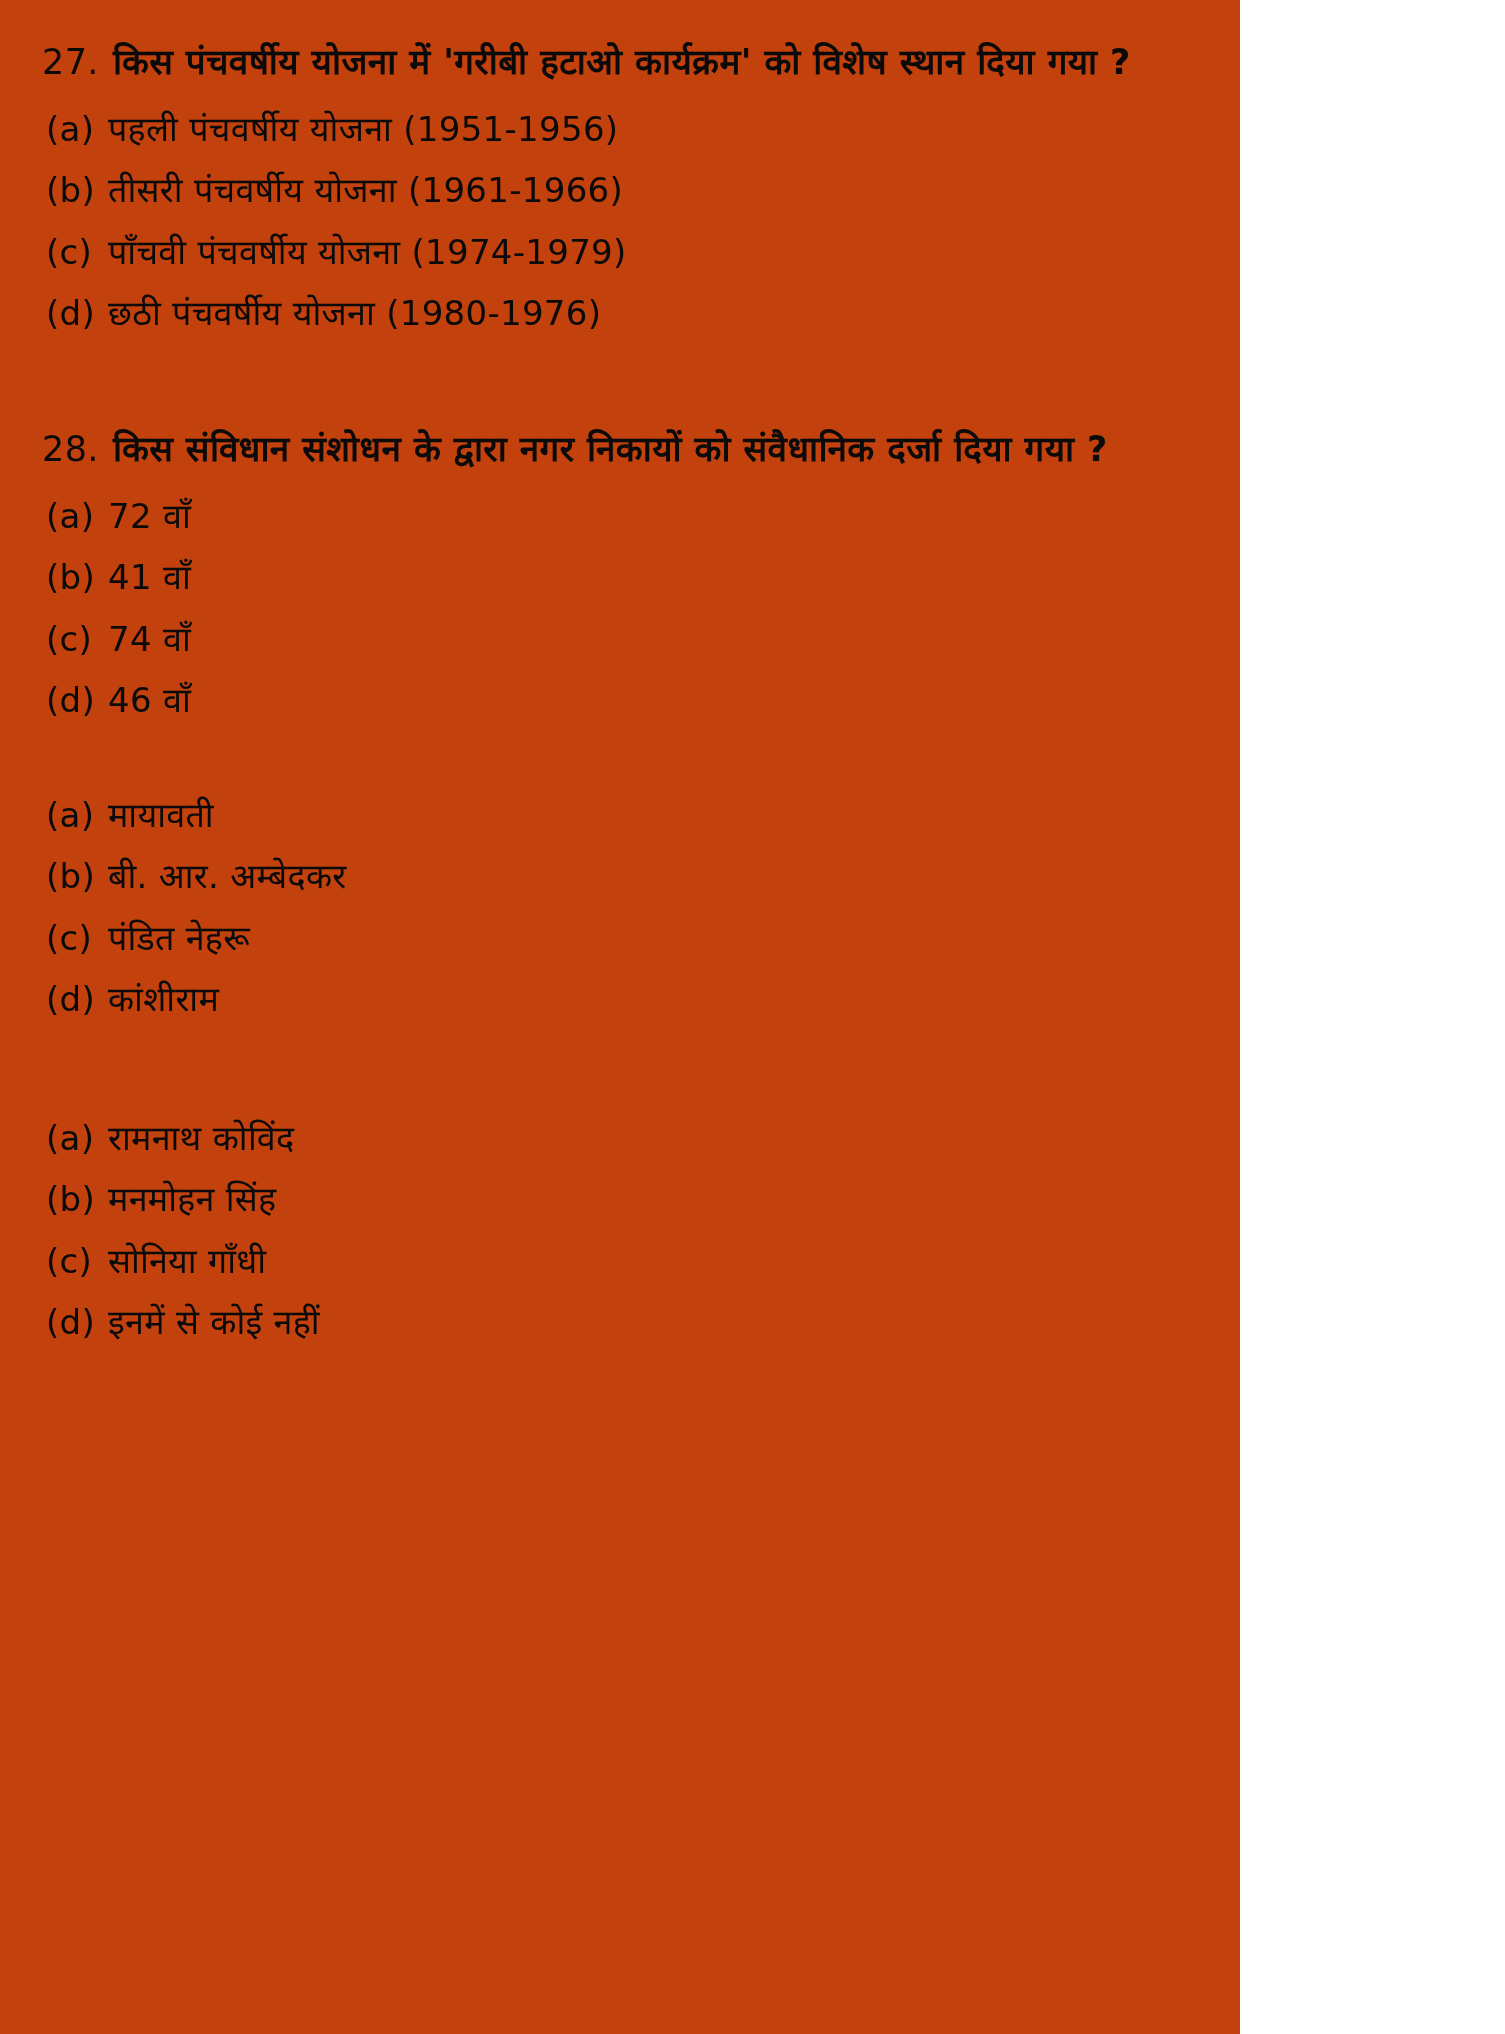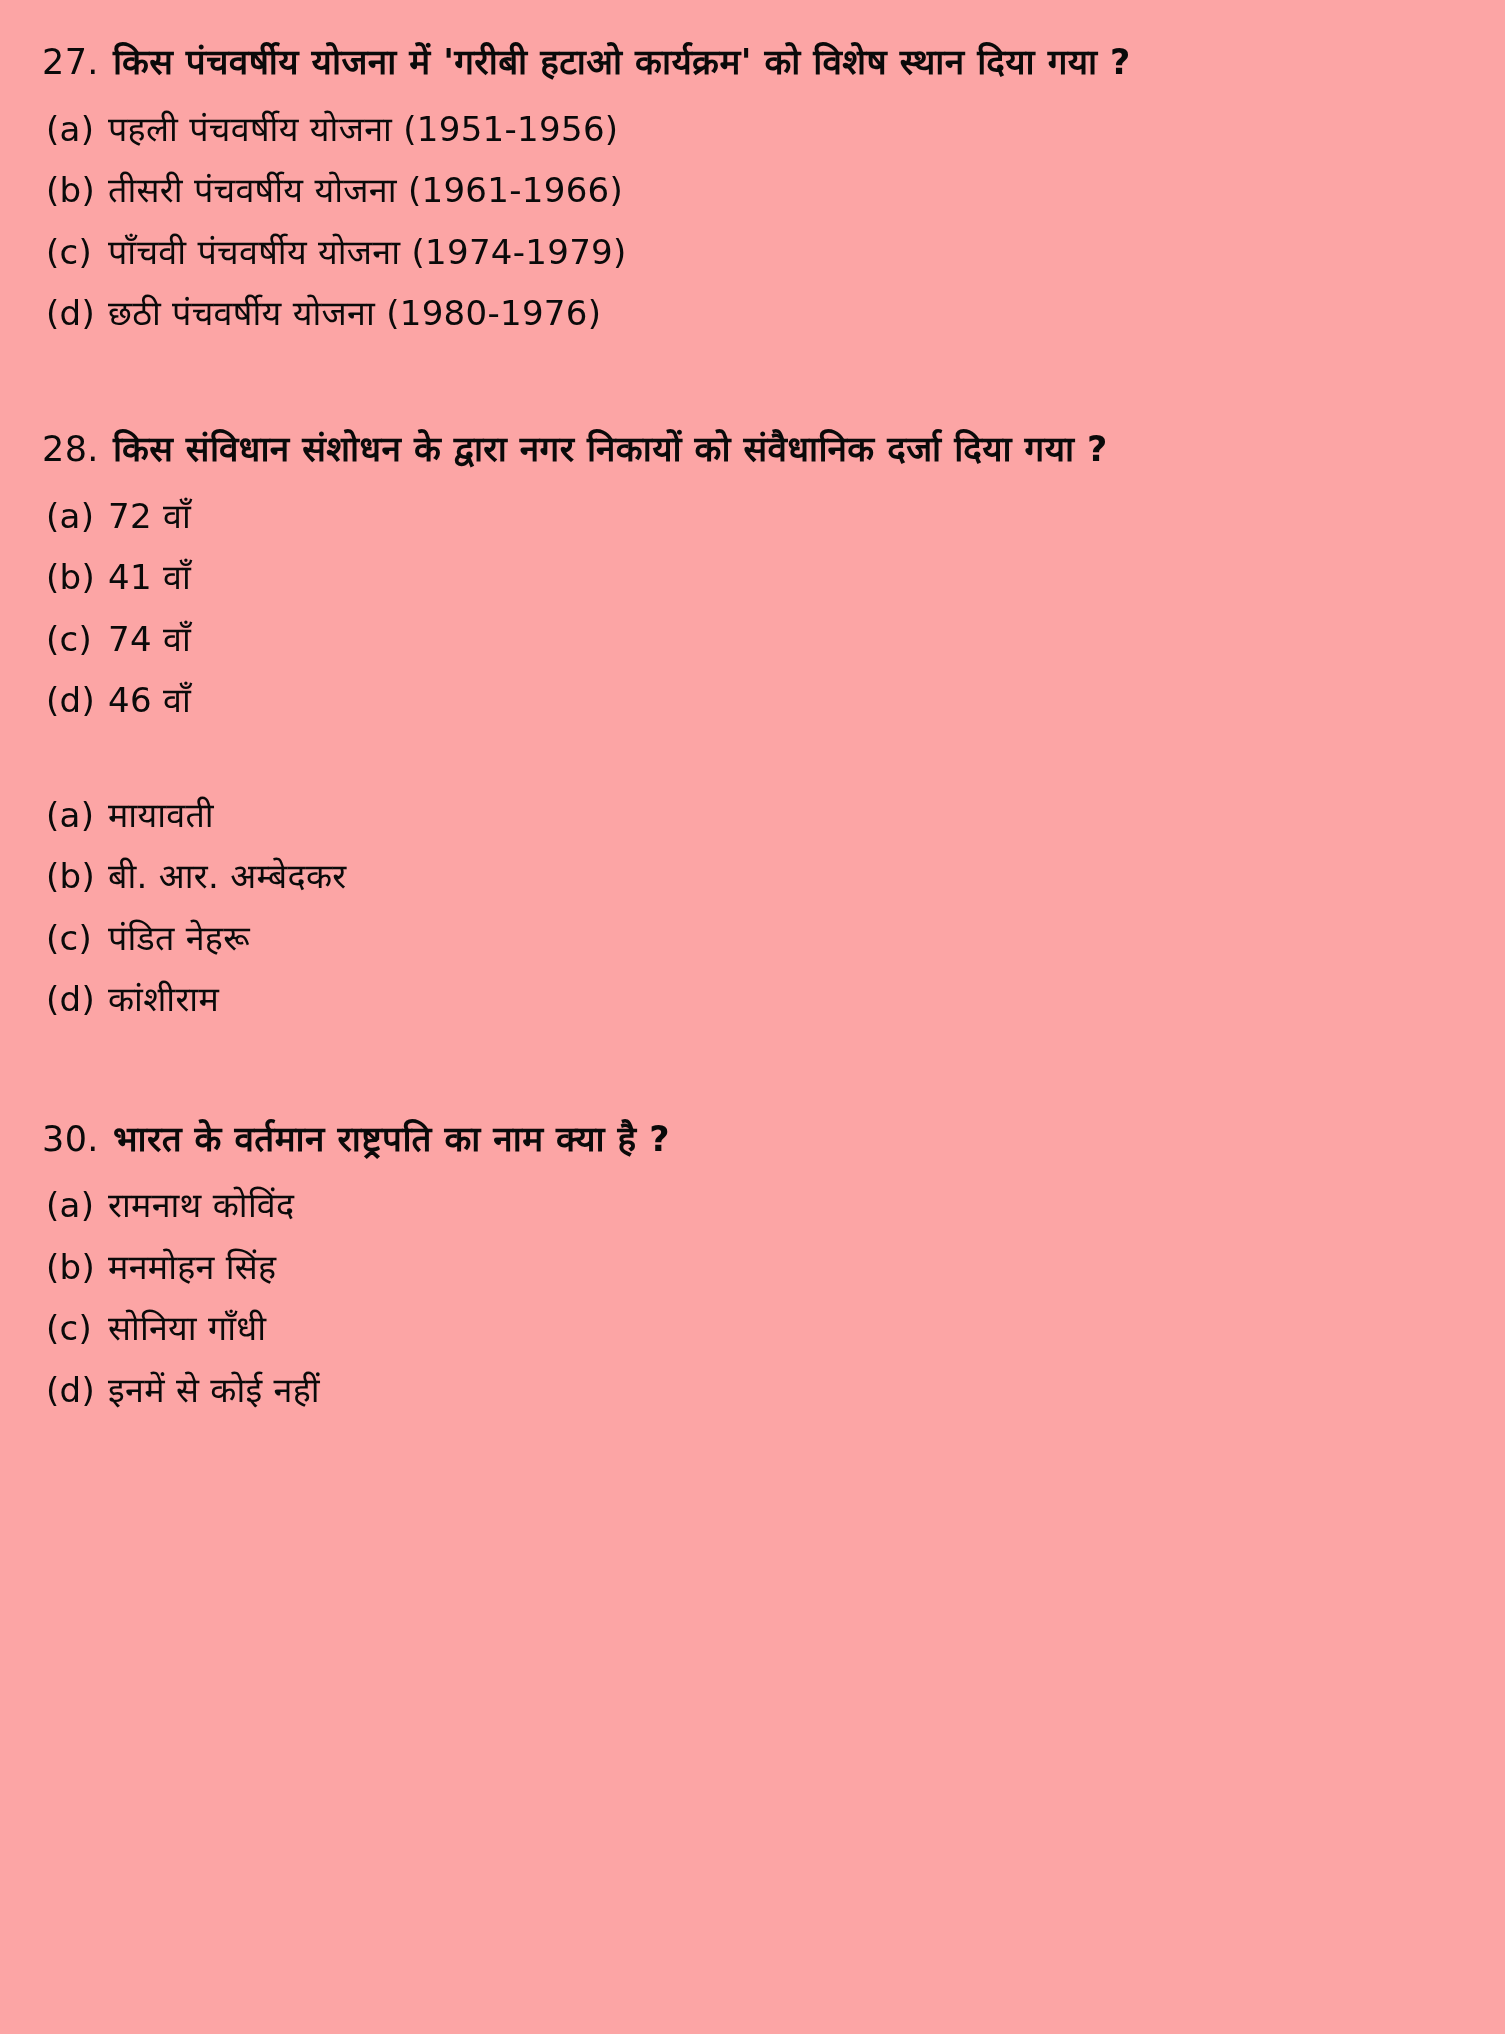--- a/index.html
+++ b/index.html
@@ -10,23 +10,23 @@
   body {
     width: 1505px;
     height: 2034px;
     font-family: "DejaVu Sans", "Liberation Sans", sans-serif;
     color: #0a0a0a;
     position: relative;
     overflow: hidden;
   }
   .page {
     position: relative;
-    width: 1505px;
+    width: 1240px;
     height: 2034px;
-    background: #fca5a5;
+    background: #c2410c;
     padding: 0;
     box-sizing: border-box;
   }
   .content {
     position: absolute;
     left: 42px;
     top: 40px;
     right: 36px;
   }
   .question-block {
@@ -144,24 +144,20 @@
         <span class="opt-label">(c)</span>
         <span class="opt-text">पंडित नेहरू</span>
       </div>
       <div class="option-line">
         <span class="opt-label">(d)</span>
         <span class="opt-text">कांशीराम</span>
       </div>
     </div>
 
     <div class="question-block">
-      <div class="q-line">
-        <span class="q-number">30.</span>
-        <span class="q-text">भारत के वर्तमान राष्ट्रपति का नाम क्या है ?</span>
-      </div>
       <div class="option-line">
         <span class="opt-label">(a)</span>
         <span class="opt-text">रामनाथ कोविंद</span>
       </div>
       <div class="option-line">
         <span class="opt-label">(b)</span>
         <span class="opt-text">मनमोहन सिंह</span>
       </div>
       <div class="option-line">
         <span class="opt-label">(c)</span>

